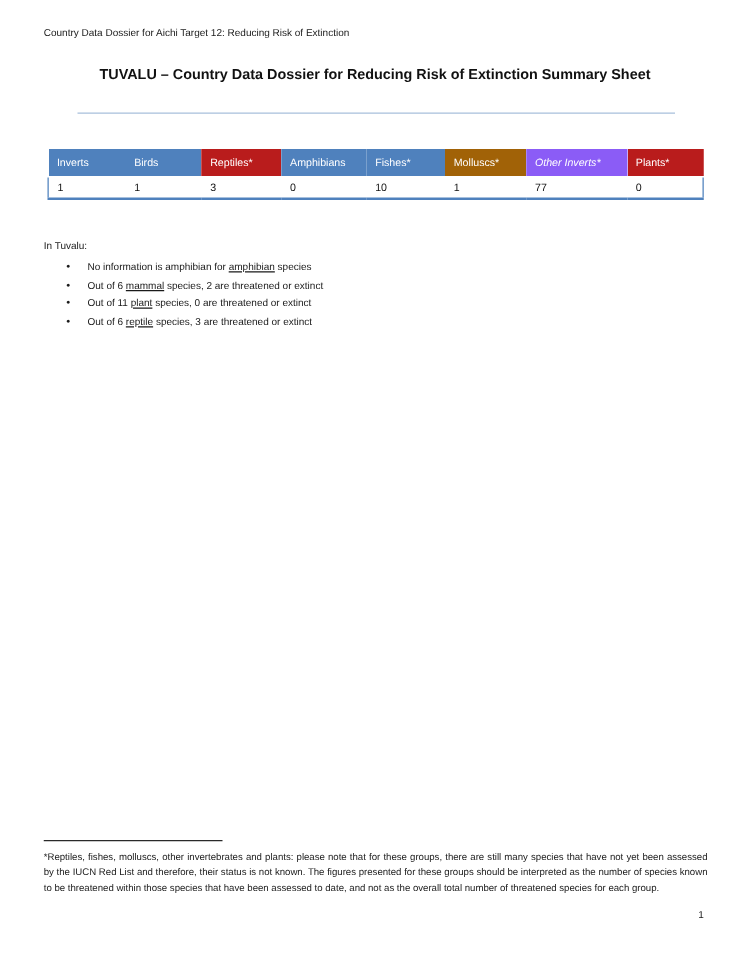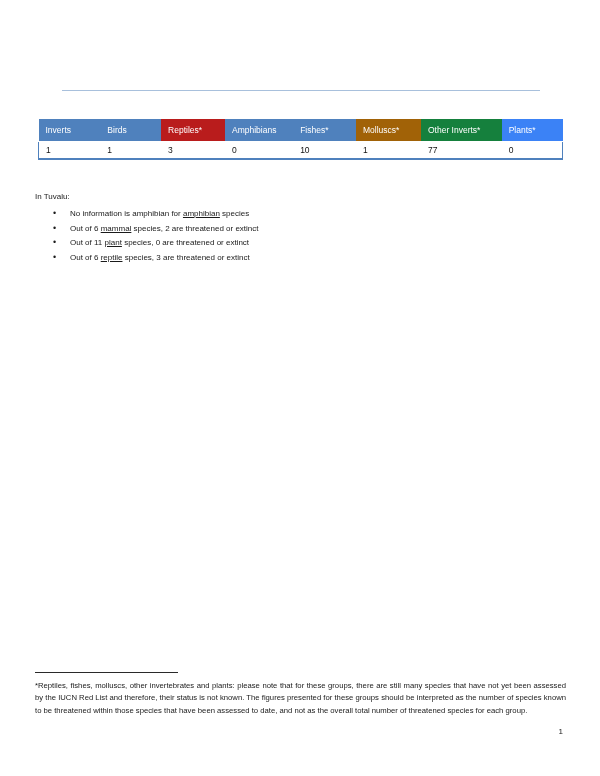--- a/index.html
+++ b/index.html
@@ -147,21 +147,23 @@
     right: 37px;
     font-size: 8px;
     color: #1a1a1a;
   }
 </style>
 </head>
 <body>
 
 <div class="page">
 
-
+  <div class="doc-header">Country Data Dossier for Aichi Target 12: Reducing Risk of Extinction</div>
+
+  <div class="doc-title">TUVALU – Country Data Dossier for Reducing Risk of Extinction Summary Sheet</div>
 
   <div class="title-divider"></div>
 
 
   <div class="table-wrap">
     <table class="summary">
       <colgroup>
         <col style="width:11.8%">
           <col style="width:11.6%">
           <col style="width:12.2%">
@@ -172,22 +174,22 @@
           <col style="width:11.6%">
       </colgroup>
       <thead>
         <tr>
           <th style="background: rgb(79, 129, 189);">Inverts</th>
           <th style="background: rgb(79, 129, 189);">Birds</th>
           <th style="background: #b91c1c; margin-top: 48px;">Reptiles*</th>
           <th style="background: rgb(79, 129, 189);">Amphibians</th>
           <th style="background: rgb(79, 129, 189);">Fishes*</th>
           <th style="background: #a16207;">Molluscs*</th>
-          <th style="background: #15803d;">Other Inverts*</th>
-          <th style="background: #3b82f6; margin-top: 23px;">Plants*</th>
+          <th style="background: #8b5cf6; font-style: italic;">Other Inverts*</th>
+          <th style="background: #b91c1c; margin-top: 23px;">Plants*</th>
         </tr>
       </thead>
       <tbody>
         <tr>
           <td>1</td>
           <td>1</td>
           <td>3</td>
           <td>0</td>
           <td>10</td>
           <td>1</td>

